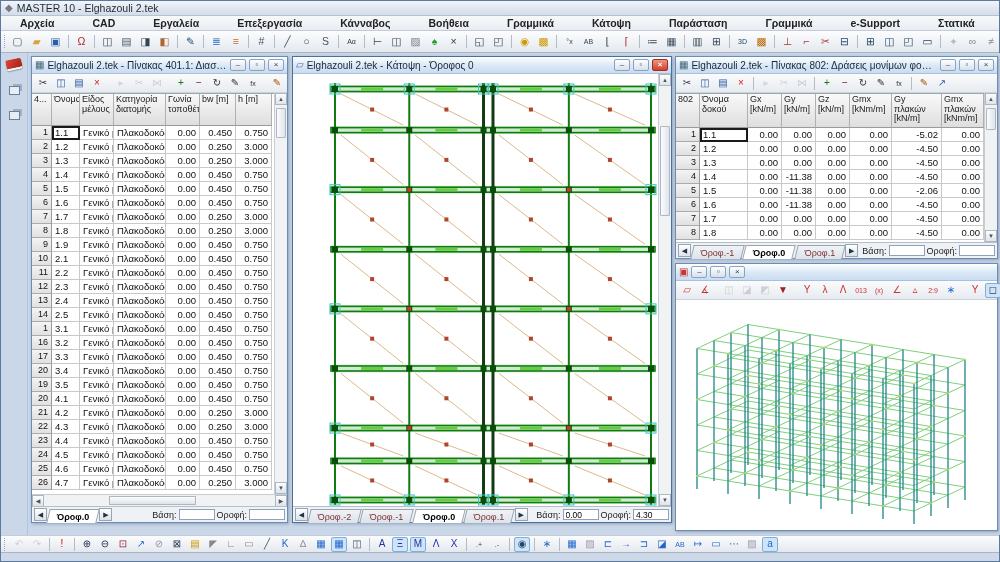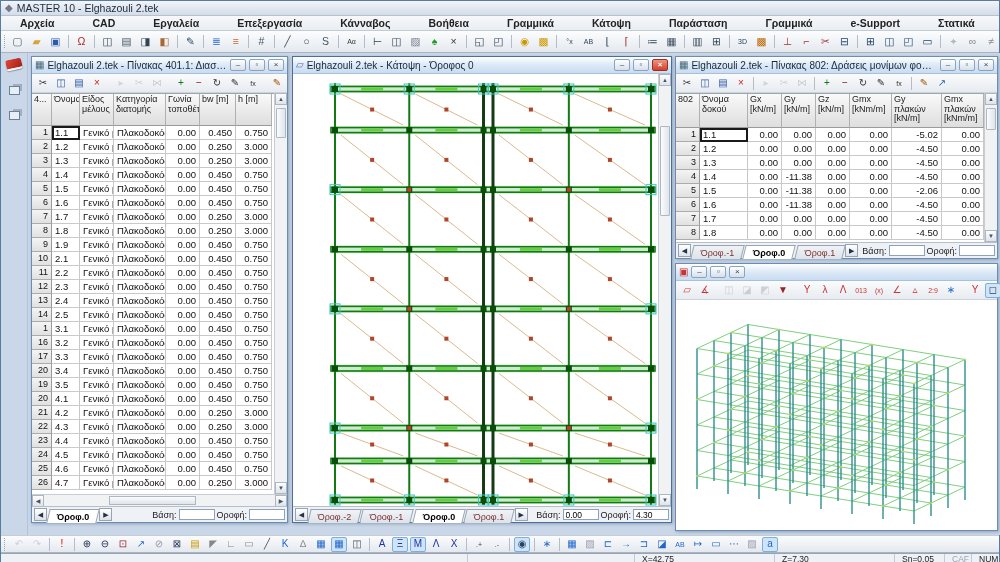--- a/index.html
+++ b/index.html
@@ -1375,23 +1375,14 @@
         </span>
         <span class="ti sm">
           <span style="color: rgb(153, 153, 170);">▨</span>
         </span>
         <span class="ti sm p">
           <span style="color: rgb(34, 102, 204);">a</span>
         </span>
       </span>
     </div>
 
-  <div id="statusbar">
-    <div class="sc fl"></div>
-    <div class="sc" style="width:167px;"></div>
-    <div class="sc" style="width:140px;">X=42.75</div>
-    <div class="sc" style="width:120px;">Z=7.30</div>
-    <div class="sc" style="width:50px;">Sn=0.05</div>
-    <div class="sc gray" style="width:27px;">CAF</div>
-    <div class="sc" style="width:28px;">NUM</div>
-  </div>
 
 </div>
 
 </body></html>

